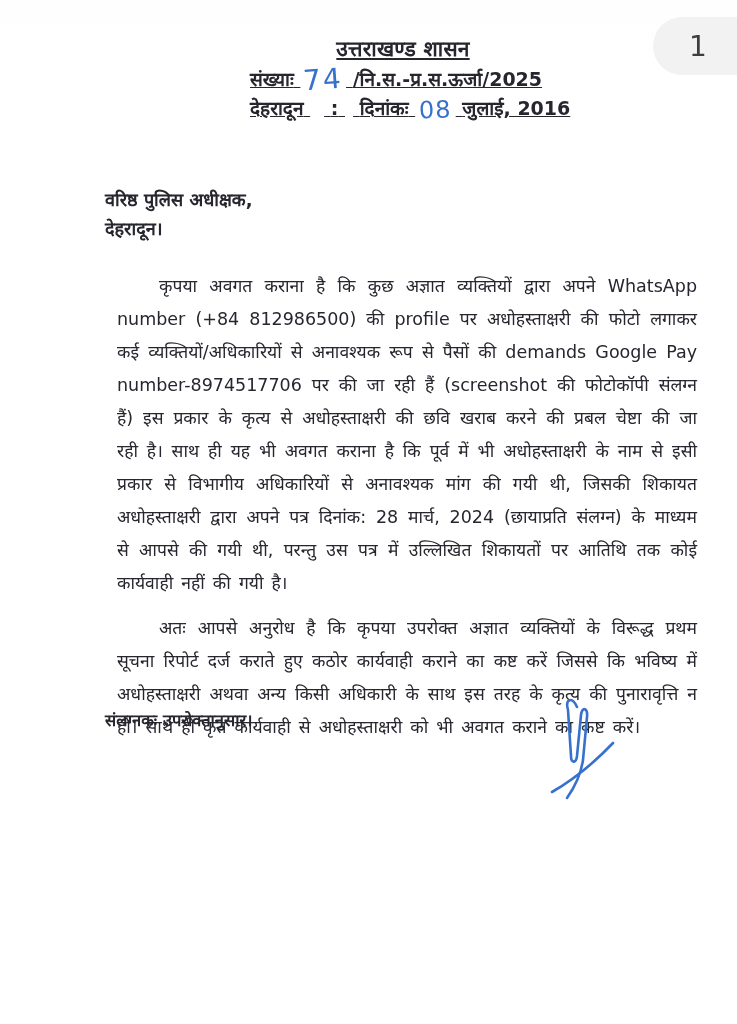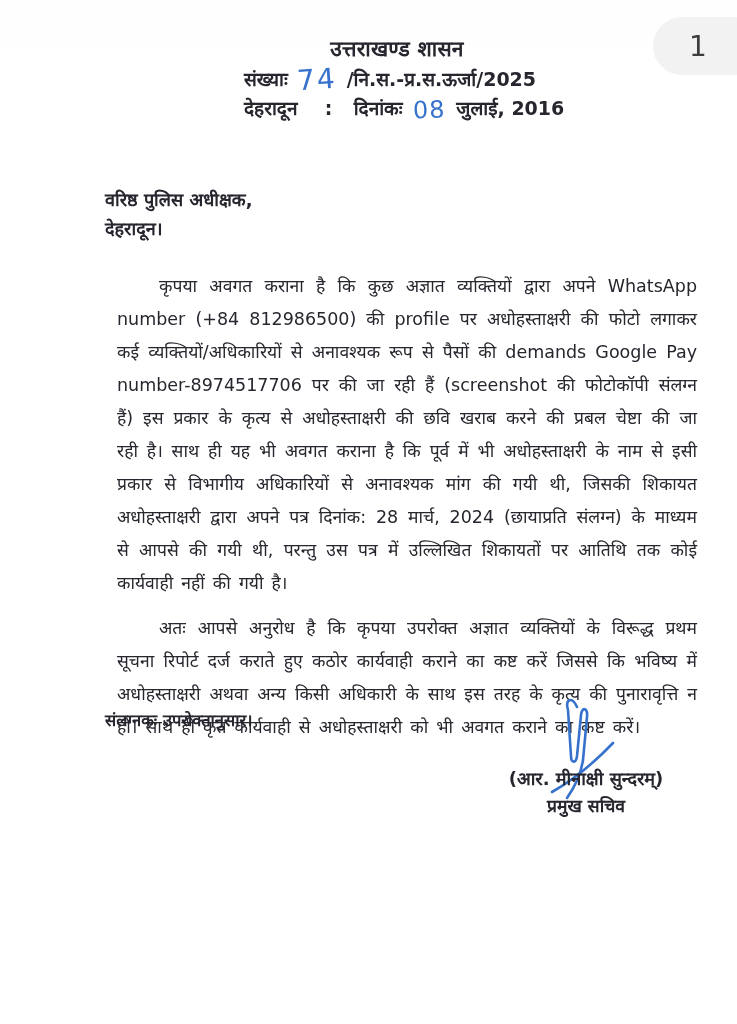--- a/index.html
+++ b/index.html
@@ -25,22 +25,23 @@
     position:absolute;top:17px;left:653px;
     width:110px;height:58px;
     background:var(--badge-bg);
     border-radius:29px;
     display:flex;align-items:center;
     padding-left:36px;box-sizing:border-box;
     color:#3d3d3d;font-size:28px;font-weight:400;
   }
   
   .header{
-    position:absolute;left:244px;top:36px;width:306px;
+    position:absolute;left:250px;top:36px;width:306px;
     font-weight:700;
+    text-decoration:underline;
   }
   .header .center-line{
     text-align:center;font-size:21px;line-height:26px;margin-bottom:5px;
     letter-spacing:0.2px;
   }
   .header .left-line{
     text-align:left;font-size:19px;line-height:24px;margin-top:5px;
     white-space:nowrap;
   }
   .ink{
@@ -130,18 +131,14 @@
     <p>अतः आपसे अनुरोध है कि कृपया उपरोक्त अज्ञात व्यक्तियों के विरूद्ध प्रथम सूचना रिपोर्ट दर्ज कराते हुए कठोर कार्यवाही कराने का कष्ट करें जिससे कि भविष्य में अधोहस्ताक्षरी अथवा अन्य किसी अधिकारी के साथ इस तरह के कृत्य की पुनारावृत्ति न हो। साथ ही कृत कार्यवाही से अधोहस्ताक्षरी को भी अवगत कराने का कष्ट करें।</p>
   </div>
 
   <div class="enclosure">संलग्नकः उपरोक्तानुसार।</div>
 
   <svg class="sig-ink" viewBox="0 0 80 112" aria-hidden="true">
     <path d="M 34 13 C 29 2, 22 5, 25 16 L 28 62 C 28 69, 33 70, 34 62 L 38 21 C 39 12, 45 14, 44 23 L 40 66 C 38 80, 31 94, 24 104"></path>
     <path d="M 9 98 C 30 86, 50 70, 70 49"></path>
   </svg>
 
-  <div class="sig-block">
-    <div class="sig-name">(आर. मीनाक्षी सुन्दरम्)</div>
-    <div class="sig-title">प्रमुख सचिव</div>
-  </div>
 
 </div>
 
 </body></html>

